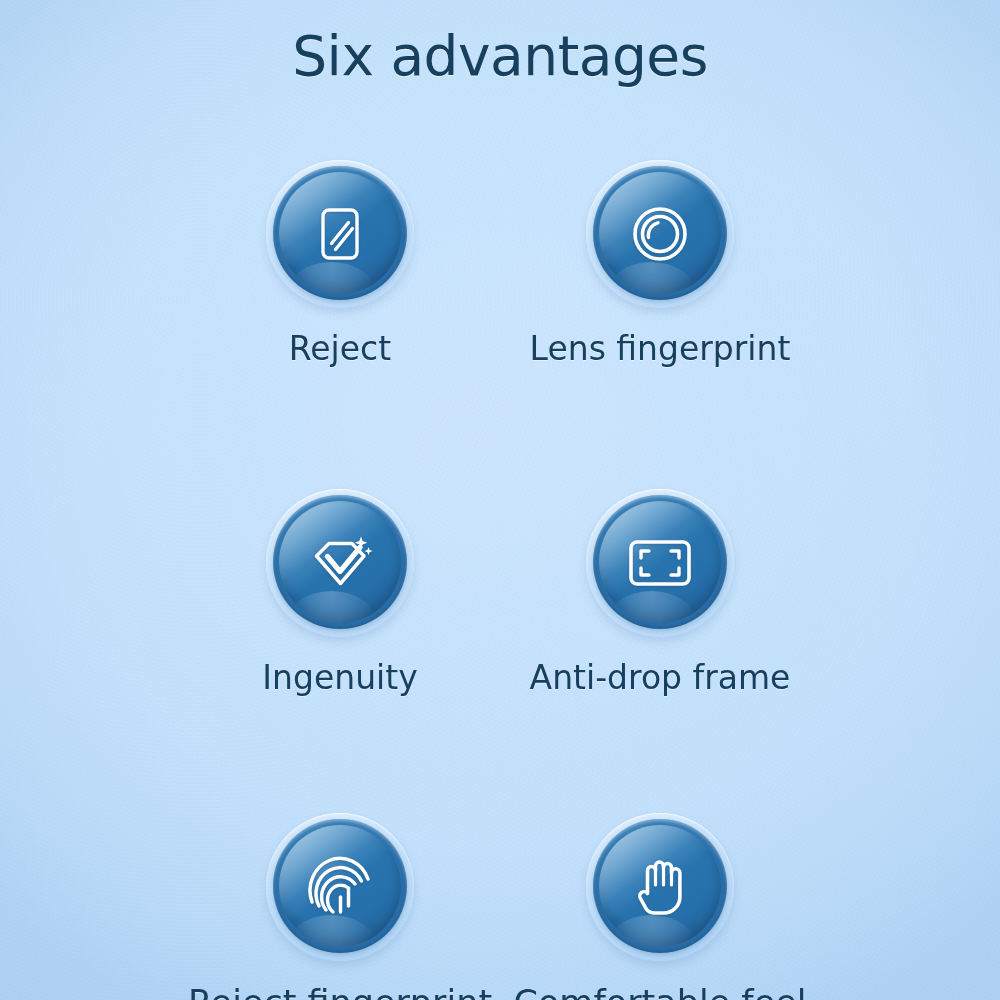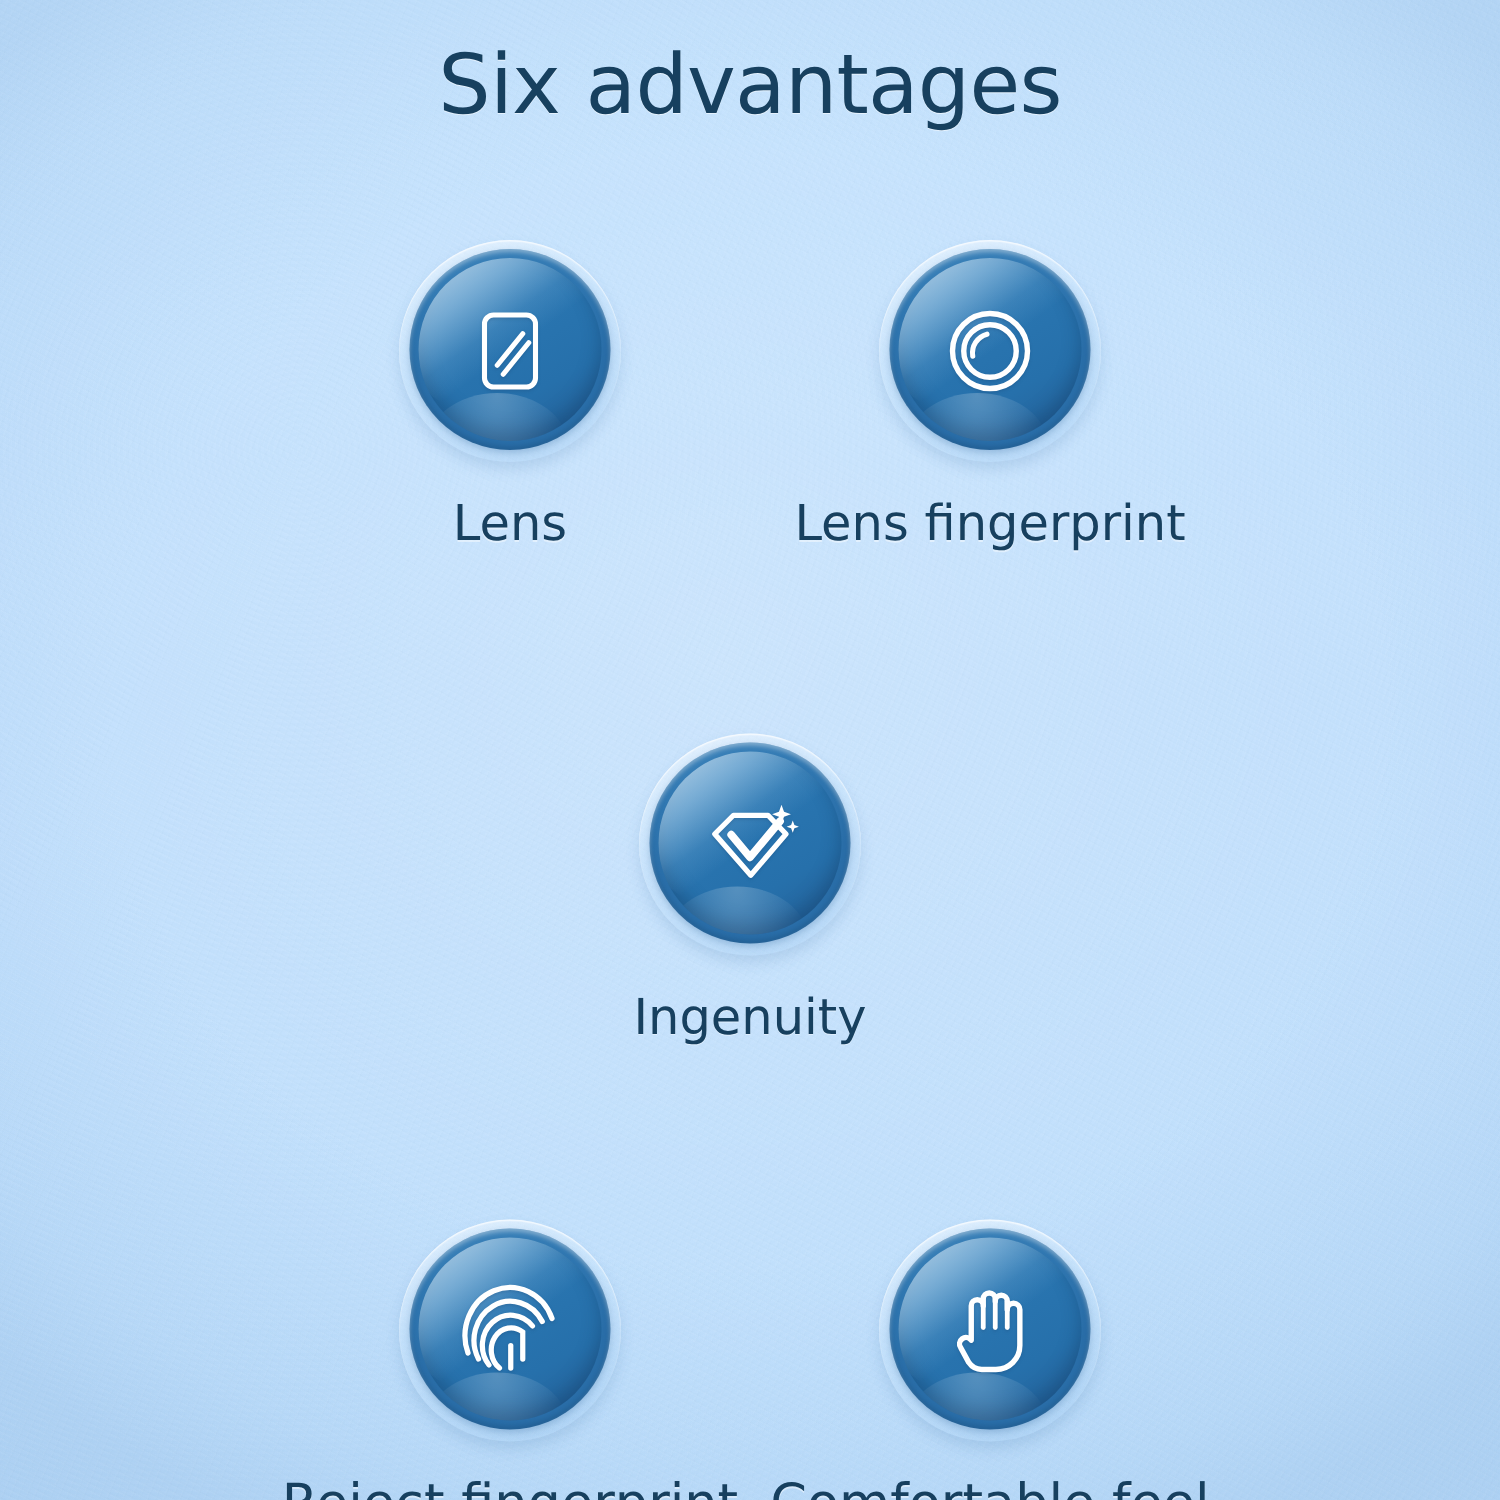--- a/index.html
+++ b/index.html
@@ -203,21 +203,21 @@
             </div>
           </div>
           <div class="glyph">
             <svg width="74" height="74" viewBox="0 0 74 74" fill="none">
               <rect x="20" y="13" width="34" height="48" rx="6" ry="6" stroke="#ffffff" stroke-width="3.4" fill="none"></rect>
               <line x1="28.5" y1="46.5" x2="45.5" y2="25.5" stroke="#ffffff" stroke-width="3.4" stroke-linecap="round"></line>
               <line x1="32.5" y1="52.5" x2="49.5" y2="31.5" stroke="#ffffff" stroke-width="3.4" stroke-linecap="round"></line>
             </svg>
           </div>
         </div>
-        <div class="label">Lens</div>
+        <div class="label">Reject</div>
       </div>
 
       <div class="cell">
         <div class="btn">
           <div class="rim">
             <div class="face">
               <div class="gloss"></div>
               <div class="gloss2"></div>
             </div>
           </div>
@@ -249,20 +249,40 @@
               <path d="M16.5 33 L29 20.5 H52 L64 33 L40.5 60.5 Z" stroke="#ffffff" stroke-width="3.5" fill="none" stroke-linejoin="round"></path>
               <path d="M27.5 33.5 L40 48.5 L60 24.5" stroke="#ffffff" stroke-width="5.2" fill="none" stroke-linecap="round" stroke-linejoin="round"></path>
               <path d="M61 13.5 l1.7 4.6 4.6 1.7 -4.6 1.7 -1.7 4.6 -1.7 -4.6 -4.6 -1.7 4.6 -1.7 z" fill="#ffffff"></path>
               <path d="M68.5 24 l1.1 3 3 1.1 -3 1.1 -1.1 3 -1.1 -3 -3 -1.1 3 -1.1 z" fill="#ffffff"></path>
             </svg>
           </div>
         </div>
         <div class="label">Ingenuity</div>
       </div>
 
+      <div class="cell">
+        <div class="btn">
+          <div class="rim">
+            <div class="face">
+              <div class="gloss"></div>
+              <div class="gloss2"></div>
+            </div>
+          </div>
+          <div class="glyph">
+            <svg width="78" height="78" viewBox="0 0 78 78" fill="none">
+              <rect x="10" y="18" width="58" height="42" rx="6" ry="6" stroke="#ffffff" stroke-width="3.6" fill="none"></rect>
+              <path d="M20 34 V27 h8" stroke="#ffffff" stroke-width="3.4" fill="none" stroke-linecap="round" stroke-linejoin="round"></path>
+              <path d="M58 34 V27 h-8" stroke="#ffffff" stroke-width="3.4" fill="none" stroke-linecap="round" stroke-linejoin="round"></path>
+              <path d="M20 44 V51 h8" stroke="#ffffff" stroke-width="3.4" fill="none" stroke-linecap="round" stroke-linejoin="round"></path>
+              <path d="M58 44 V51 h-8" stroke="#ffffff" stroke-width="3.4" fill="none" stroke-linecap="round" stroke-linejoin="round"></path>
+            </svg>
+          </div>
+        </div>
+        <div class="label">Anti-drop frame</div>
+      </div>
 
     </div>
 
     <div class="row row-3">
 
       <div class="cell">
         <div class="btn">
           <div class="rim">
             <div class="face">
               <div class="gloss"></div>

